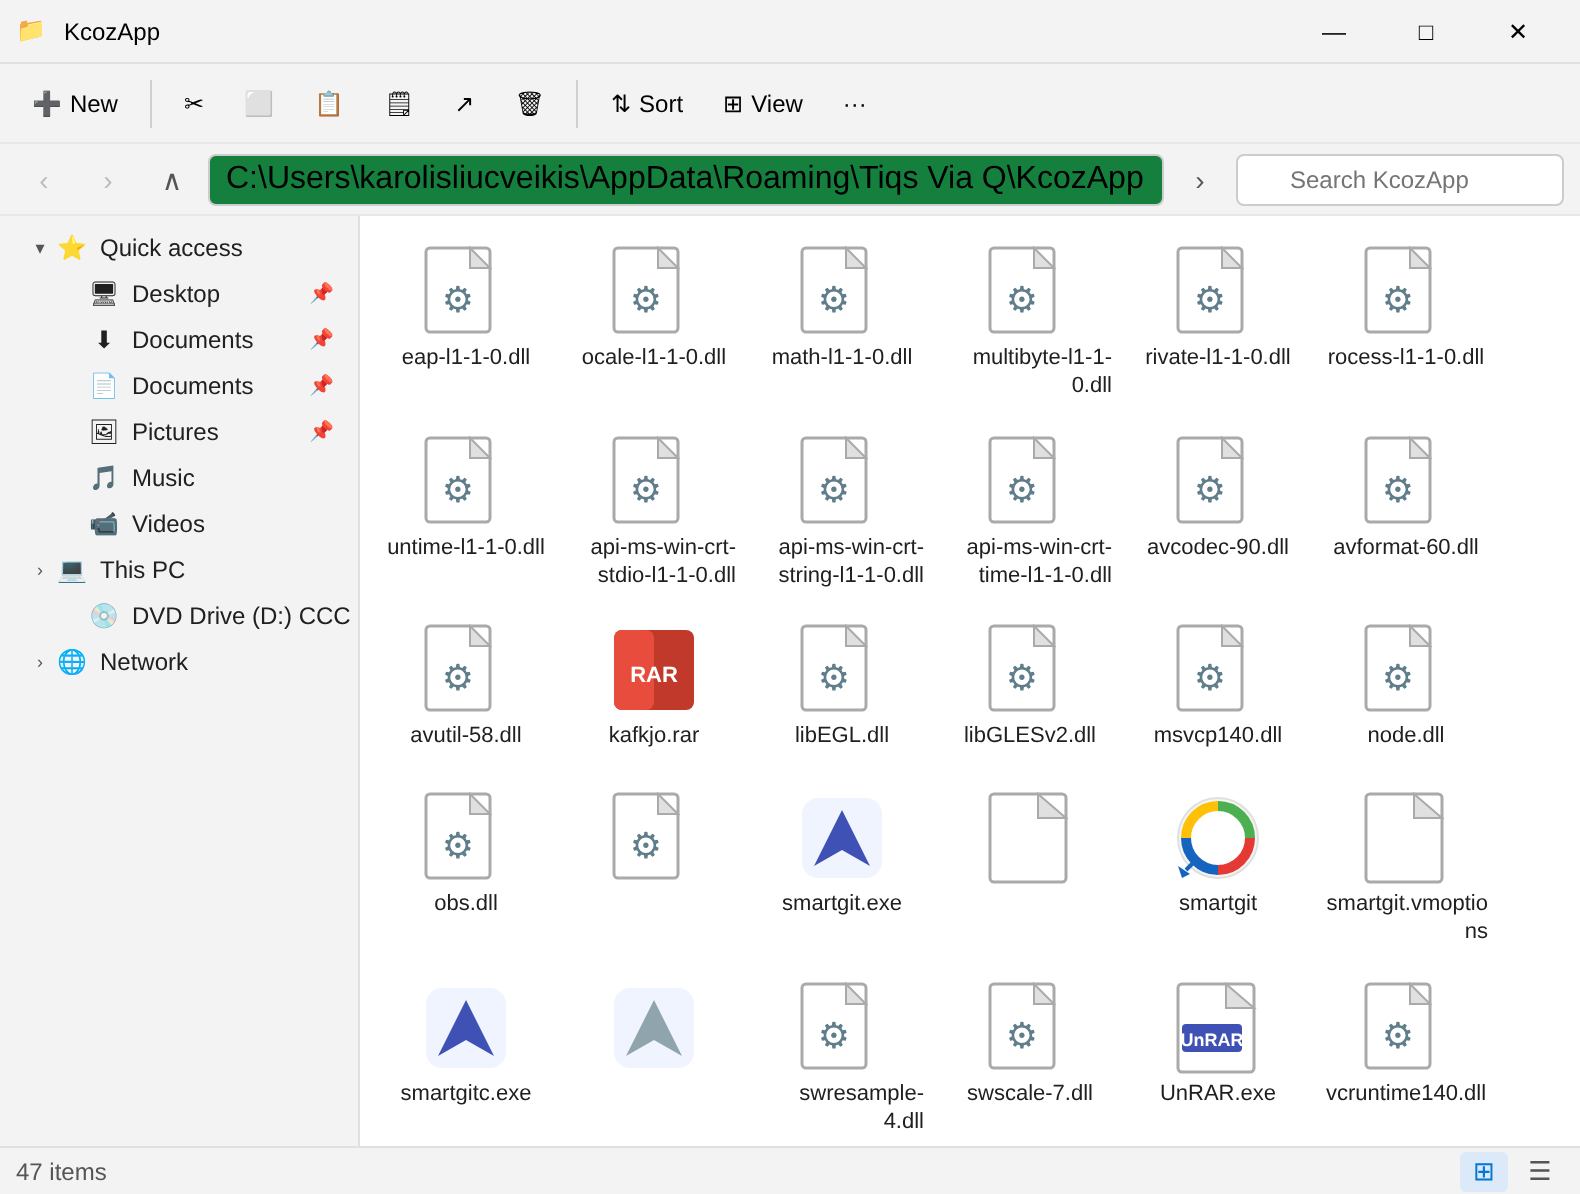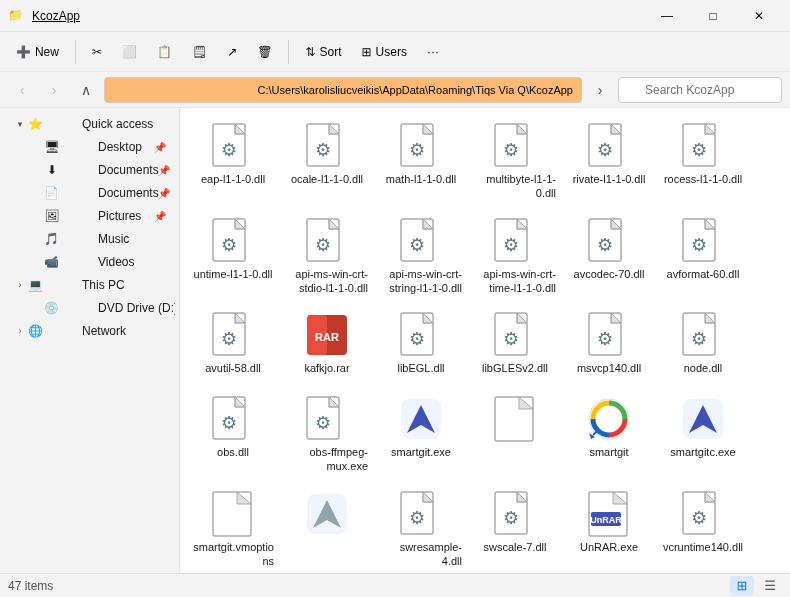--- a/index.html
+++ b/index.html
@@ -9,21 +9,21 @@
     .title-bar {
       background: #f3f3f3;
       height: 32px;
       display: flex;
       align-items: center;
       padding: 0 8px;
       border-bottom: 1px solid #e0e0e0;
       user-select: none;
     }
     .title-bar-icon { width: 16px; height: 16px; margin-right: 8px; }
-    .title-bar-title { font-size: 12px; flex: 1; text-decoration: underline; }
+    .title-bar-title { font-size: 12px; flex: 1; }
     .title-bar-controls { display: flex; gap: 0; }
     .title-bar-btn {
       width: 46px; height: 32px;
       display: flex; align-items: center; justify-content: center;
       font-size: 12px; cursor: pointer; background: transparent;
       border: none; outline: none;
     }
 
     
     .toolbar {
@@ -56,22 +56,22 @@
     .nav-btn {
       width: 28px; height: 28px;
       display: flex; align-items: center; justify-content: center;
       border-radius: 4px; cursor: pointer; border: none; background: transparent;
       font-size: 14px; color: #555;
     }
     .nav-btn.disabled { color: #bbb; cursor: default; }
     .address-input {
       flex: 1; height: 26px;
       border: 1px solid #ccc; border-radius: 4px;
-      padding: 0 8px; font-size: 11px;
-      background: #fdba74; outline: none; text-align: right;
+      padding: 0 8px; font-size: 16px;
+      background: #15803d; outline: none;
     }
     .go-btn {
       width: 28px; height: 28px;
       display: flex; align-items: center; justify-content: center;
       border-radius: 4px; cursor: pointer; border: none; background: transparent;
       font-size: 14px; color: #555;
     }
     .search-box {
       width: 164px; height: 26px;
       border: 1px solid #ccc; border-radius: 4px;
@@ -107,21 +107,21 @@
       white-space: nowrap; overflow: hidden;
     }
     .sidebar-indent-1 { padding-left: 8px; }
     .sidebar-indent-2 { padding-left: 24px; }
     .sidebar-chevron {
       width: 16px; font-size: 9px; color: #555;
       display: flex; align-items: center; justify-content: center;
       flex-shrink: 0;
     }
     .sidebar-item-icon { width: 16px; height: 16px; margin-right: 6px; flex-shrink: 0; display: flex; align-items: center; justify-content: center; }
-    .sidebar-item-text { font-size: 12px; margin-left: 32px; }
+    .sidebar-item-text { font-size: 12px; }
     .sidebar-pin { color: #0078d4; font-size: 10px; margin-left: auto; }
 
     
     .content {
       flex: 1;
       overflow-y: auto;
       overflow-x: hidden;
       background: white;
       padding: 8px;
     }
@@ -197,21 +197,21 @@
   <button class="toolbar-btn">🗒</button>
   <button class="toolbar-btn">↗</button>
   <button class="toolbar-btn">🗑</button>
   <div class="toolbar-separator"></div>
   <button class="toolbar-btn">
     <span>⇅</span>
     <span>Sort</span>
   </button>
   <button class="toolbar-btn">
     <span>⊞</span>
-    <span>Users</span>
+    <span>View</span>
   </button>
   <button class="toolbar-btn">···</button>
 </div>
 
 <div class="address-bar">
   <button class="nav-btn disabled">‹</button>
   <button class="nav-btn disabled">›</button>
   <button class="nav-btn">∧</button>
   <input class="address-input" type="text" value="C:\Users\karolisliucveikis\AppData\Roaming\Tiqs Via Q\KcozApp" style="">
   <button class="go-btn">›</button>
@@ -408,21 +408,21 @@
         <div class="file-item">
       <div class="file-icon">
             <svg width="44" height="48" viewBox="0 0 44 48">
       <rect x="2" y="2" width="32" height="42" rx="2" fill="white" stroke="#aaa" stroke-width="1.5"></rect>
       <polygon points="24,2 34,12 24,12" fill="#e0e0e0" stroke="#aaa" stroke-width="1"></polygon>
       <line x1="24" y1="2" x2="24" y2="12" stroke="#aaa" stroke-width="1"></line>
       <line x1="24" y1="12" x2="34" y2="12" stroke="#aaa" stroke-width="1"></line>
       <text x="18" y="34" font-size="18" text-anchor="middle" fill="#607d8b">⚙</text>
     </svg>
           </div>
-      <div class="file-name">avcodec-70.dll</div>
+      <div class="file-name">avcodec-90.dll</div>
     </div>
         <div class="file-item">
       <div class="file-icon">
             <svg width="44" height="48" viewBox="0 0 44 48">
       <rect x="2" y="2" width="32" height="42" rx="2" fill="white" stroke="#aaa" stroke-width="1.5"></rect>
       <polygon points="24,2 34,12 24,12" fill="#e0e0e0" stroke="#aaa" stroke-width="1"></polygon>
       <line x1="24" y1="2" x2="24" y2="12" stroke="#aaa" stroke-width="1"></line>
       <line x1="24" y1="12" x2="34" y2="12" stroke="#aaa" stroke-width="1"></line>
       <text x="18" y="34" font-size="18" text-anchor="middle" fill="#607d8b">⚙</text>
     </svg>
@@ -514,21 +514,20 @@
         <div class="file-item">
       <div class="file-icon">
             <svg width="44" height="48" viewBox="0 0 44 48">
       <rect x="2" y="2" width="32" height="42" rx="2" fill="white" stroke="#aaa" stroke-width="1.5"></rect>
       <polygon points="24,2 34,12 24,12" fill="#e0e0e0" stroke="#aaa" stroke-width="1"></polygon>
       <line x1="24" y1="2" x2="24" y2="12" stroke="#aaa" stroke-width="1"></line>
       <line x1="24" y1="12" x2="34" y2="12" stroke="#aaa" stroke-width="1"></line>
       <text x="18" y="34" font-size="18" text-anchor="middle" fill="#607d8b">⚙</text>
     </svg>
           </div>
-      <div class="file-name">obs-ffmpeg-mux.exe</div>
     </div>
         <div class="file-item">
       <div class="file-icon">
             <svg width="44" height="44" viewBox="0 0 44 44">
       <rect x="2" y="2" width="40" height="40" rx="8" fill="#f0f4ff"></rect>
       <polygon points="8,36 22,8 36,36 22,28" fill="#3f51b5"></polygon>
     </svg>
           </div>
       <div class="file-name">smartgit.exe</div>
     </div>
@@ -551,36 +550,36 @@
       <path d="M22 38 A16 16 0 0 1 6 22" stroke="#1565c0" stroke-width="5" fill="none"></path>
       <path d="M6 22 A16 16 0 0 1 22 6" stroke="#ffc107" stroke-width="5" fill="none"></path>
       <line x1="10" y1="34" x2="6" y2="38" stroke="#1565c0" stroke-width="2"></line>
       <polygon points="2,36 8,40 4,42" fill="#1565c0"></polygon>
     </svg>
           </div>
       <div class="file-name">smartgit</div>
     </div>
         <div class="file-item">
       <div class="file-icon">
+            <svg width="44" height="48" viewBox="0 0 44 48">
+      <rect x="2" y="2" width="38" height="44" rx="2" fill="white" stroke="#aaa" stroke-width="1.5"></rect>
+      <polygon points="26,2 40,14 26,14" fill="#e0e0e0" stroke="#aaa" stroke-width="1"></polygon>
+
+    </svg>
+          </div>
+      <div class="file-name">smartgit.vmoptions</div>
+    </div>
+        <div class="file-item">
+      <div class="file-icon">
             <svg width="44" height="44" viewBox="0 0 44 44">
       <rect x="2" y="2" width="40" height="40" rx="8" fill="#f0f4ff"></rect>
       <polygon points="8,36 22,8 36,36 22,28" fill="#3f51b5"></polygon>
     </svg>
           </div>
       <div class="file-name">smartgitc.exe</div>
-    </div>
-        <div class="file-item">
-      <div class="file-icon">
-            <svg width="44" height="48" viewBox="0 0 44 48">
-      <rect x="2" y="2" width="38" height="44" rx="2" fill="white" stroke="#aaa" stroke-width="1.5"></rect>
-      <polygon points="26,2 40,14 26,14" fill="#e0e0e0" stroke="#aaa" stroke-width="1"></polygon>
-
-    </svg>
-          </div>
-      <div class="file-name">smartgit.vmoptions</div>
     </div>
         <div class="file-item">
       <div class="file-icon">
             <svg width="44" height="44" viewBox="0 0 44 44">
       <rect x="2" y="2" width="40" height="40" rx="8" fill="#f0f4ff"></rect>
       <polygon points="8,36 22,8 36,36 22,28" fill="#90a4ae"></polygon>
     </svg>
           </div>
     </div>
         <div class="file-item">

